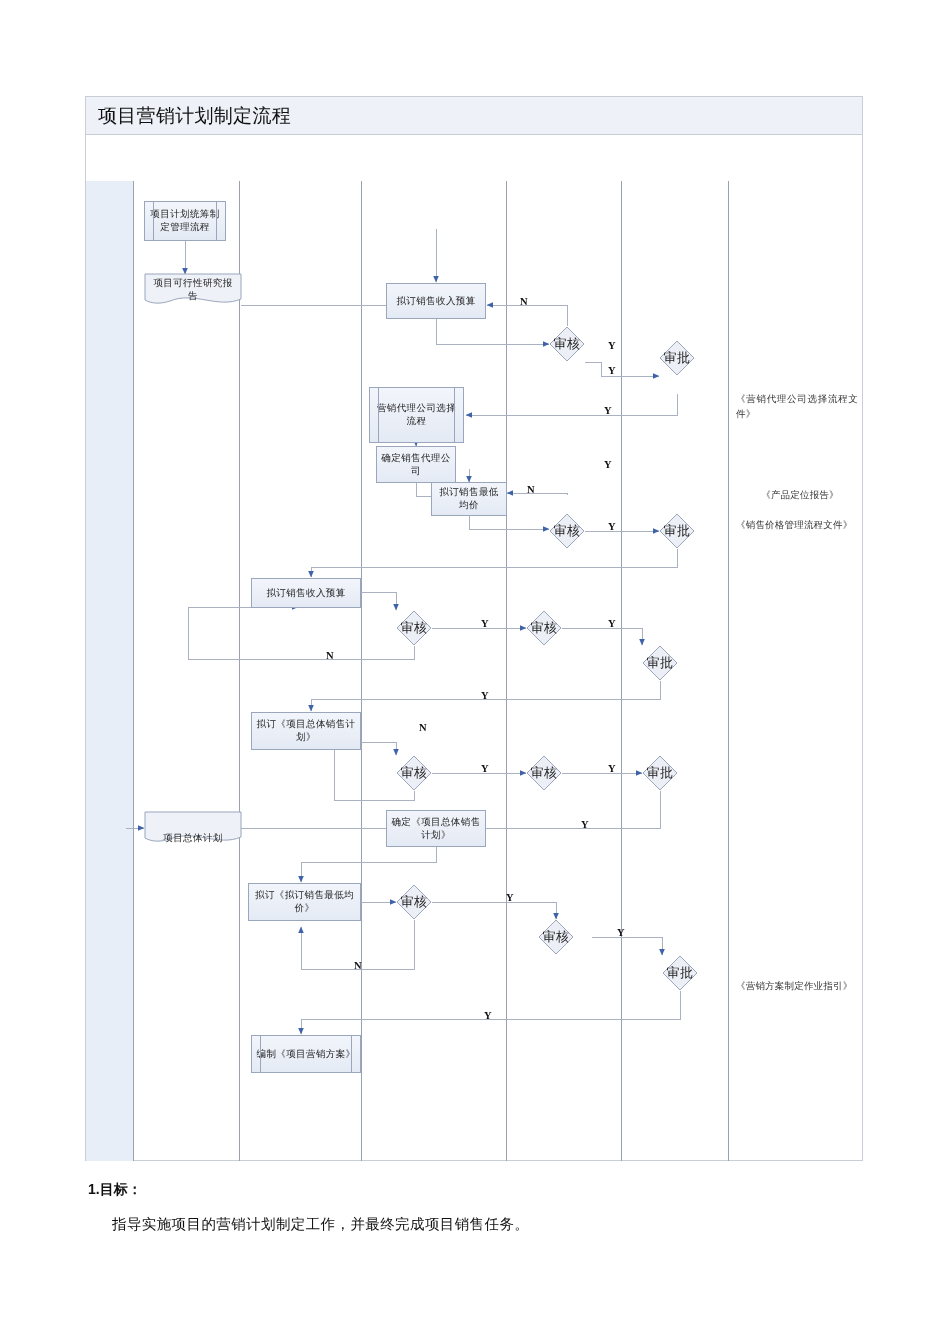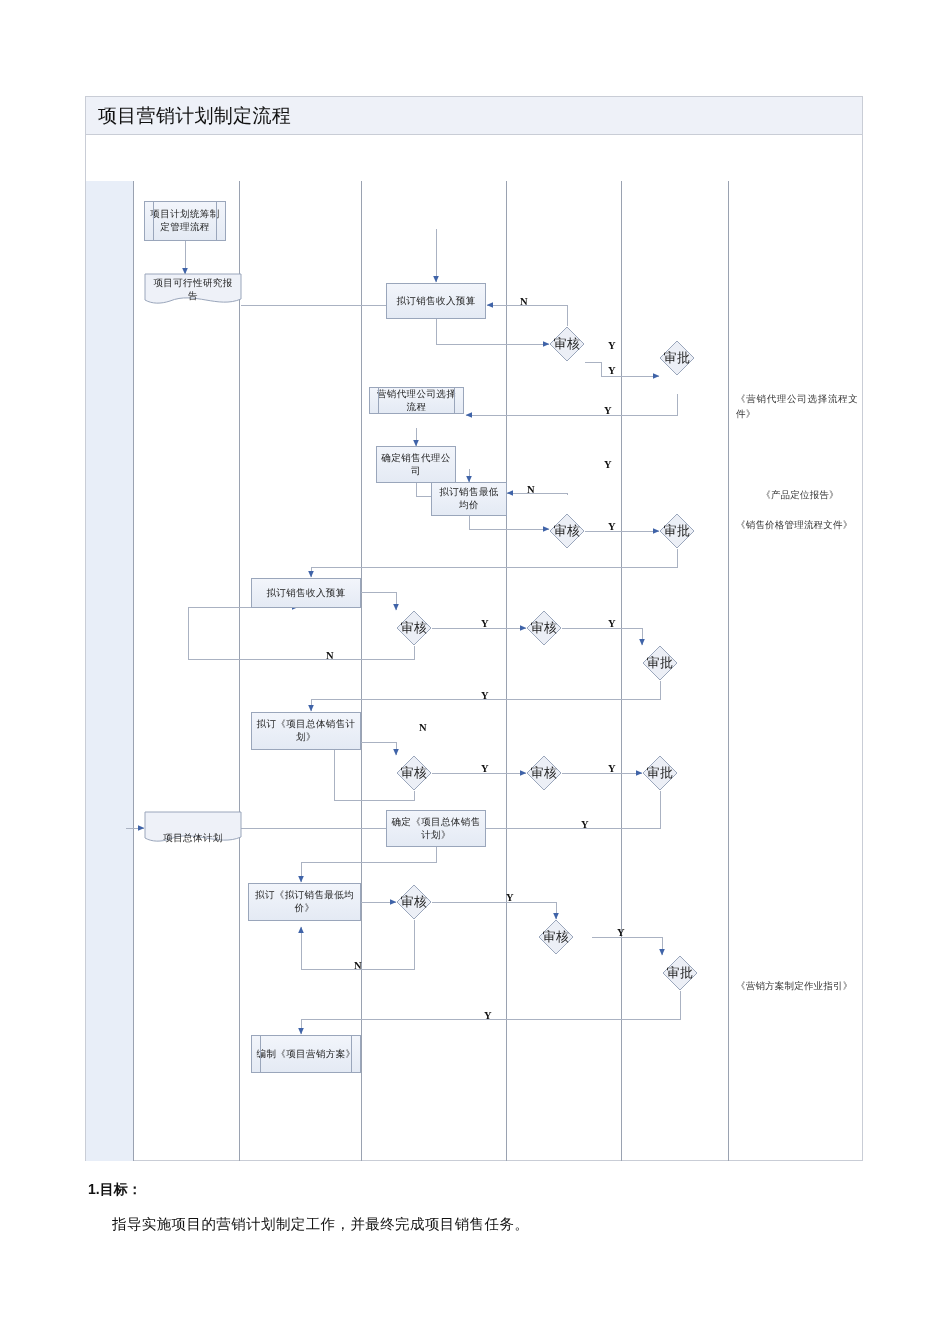--- a/index.html
+++ b/index.html
@@ -211,21 +211,21 @@
     <svg viewBox="0 0 98 34" preserveAspectRatio="none">
       <path d="M1,1 L97,1 L97,26 C74,36 50,18 26,28 C17,31 8,31 1,27 Z" fill="#eef1f8" stroke="#9aa6bb" stroke-width="1"></path>
     </svg>
     <span class="doc-label">项目总体计划</span>
   </div>
 
   <div class="node proc" style="left:300px;top:186px;width:100px;height:36px;">
     <span>拟订销售收入预算</span>
   </div>
 
-  <div class="node predef" style="left:283px;top:290px;width:95px;height:27px;">
+  <div class="node predef" style="left:283px;top:290px;width:95px;height:56px;">
     <span>营销代理公司选择流程</span>
   </div>
 
   <div class="node proc" style="left:290px;top:349px;width:80px;height:37px;">
     <span>确定销售代理公司</span>
   </div>
 
   <div class="node proc" style="left:345px;top:385px;width:76px;height:34px;">
     <span>拟订销售最低均价</span>
   </div>

